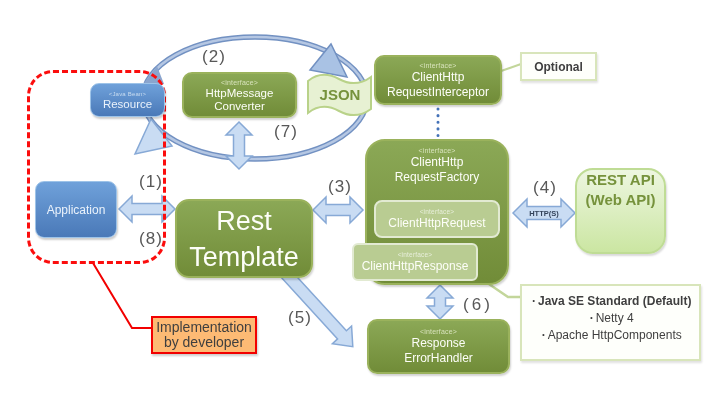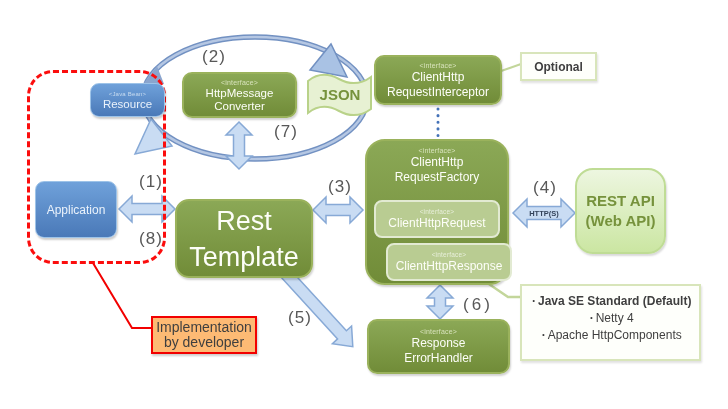--- a/index.html
+++ b/index.html
@@ -26,21 +26,21 @@
         z-index:3;box-shadow:1px 2px 2px rgba(0,0,0,.12);}
   .num{position:absolute;width:44px;text-align:center;color:#585858;font-size:17px;
         letter-spacing:1px;z-index:5;}
   .wide{letter-spacing:3px;}
   #red-dashed{border:3px dashed #FB0D0D;border-radius:26px;background:transparent;z-index:2;}
   #impl-box{border:2px solid #F20000;background:#fdba74;font-weight:normal;font-size:14px;
         line-height:15px;color:#3F3F3F;z-index:3;box-shadow:1px 2px 2px rgba(0,0,0,.2);}
   #json-label{z-index:3;font-weight:bold;font-size:15px;color:#76923C;text-align:center;}
   #rest-api-box{background:linear-gradient(180deg,#EDF6E0,#CBE6A2);border:2px solid #BFDC95;
         border-radius:18px;color:#76923C;font-weight:bold;font-size:15px;line-height:20px;
-        display:flex;flex-direction:column;align-items:center;justify-content:center;z-index:3;
+        display:flex;flex-direction:column;align-items:center;justify-content:flex-start;z-index:3;
         box-shadow:1px 2px 2px rgba(0,0,0,.15);}
   #http-label{z-index:5;font-size:7.5px;color:#33425A;text-align:center;font-weight:bold;}
   #client-list{padding:7px 0 0 10px;align-items:flex-start;justify-content:flex-start;}
   #client-list ul{list-style:none;margin:0;padding:0;font-size:12px;line-height:17px;color:#3F3F3F;}
   #client-list li::before{content:"·";font-weight:bold;margin-right:2px;}
   #client-list li.bold{font-weight:bold;}
   #optional-box{font-weight:bold;font-size:12px;}
   .nm{line-height:15px;font-size:12px;}
   #rest-box{font-size:27px;line-height:36px;border-radius:14px;}
   #factory-box{justify-content:flex-start;padding-top:5px;border-radius:20px;}
@@ -113,21 +113,21 @@
     <span class="stereo">&lt;interface&gt;</span>
     <span class="nm">ClientHttp</span>
     <span class="nm">RequestFactory</span>
   </div>
 
   <div class="abs palebox" style="left:374px;top:200px;width:126px;height:38px;">
     <span class="stereo">&lt;interface&gt;</span>
     <span class="nm">ClientHttpRequest</span>
   </div>
 
-  <div class="abs palebox" style="left:386px;top:243px;width:126px;height:38px;">
+  <div class="abs palebox" style="left:352px;top:243px;width:126px;height:38px;border-radius:6px;">
     <span class="stereo">&lt;interface&gt;</span>
     <span class="nm">ClientHttpResponse</span>
   </div>
 
   <div id="rest-api-box" class="abs" style="left:575px;top:168px;width:91px;height:86px;">
     <span>REST API</span>
     <span>(Web API)</span>
   </div>
 
   <div id="rest-box" class="abs gbox" style="left:175px;top:171px;width:138px;height:79px;margin-top:28px;">

